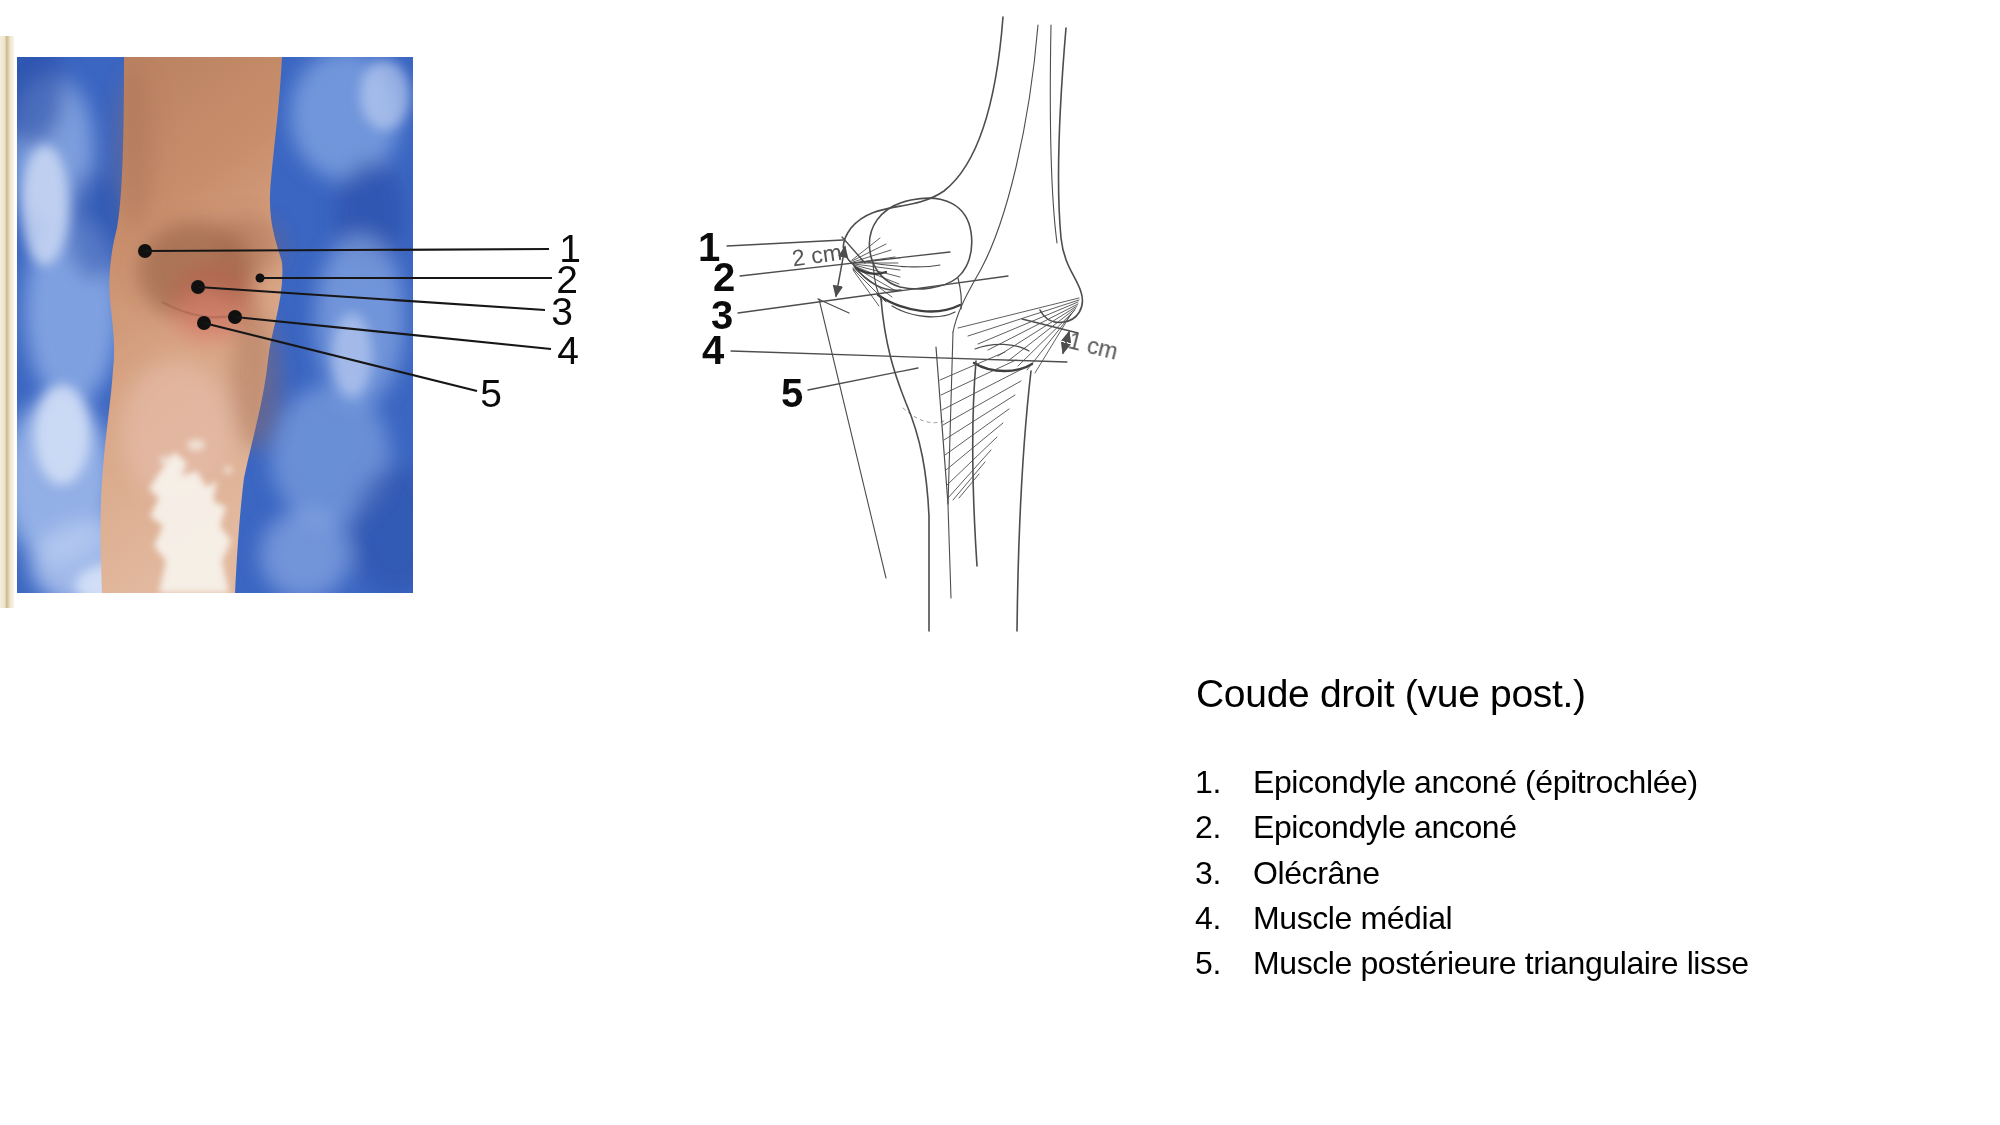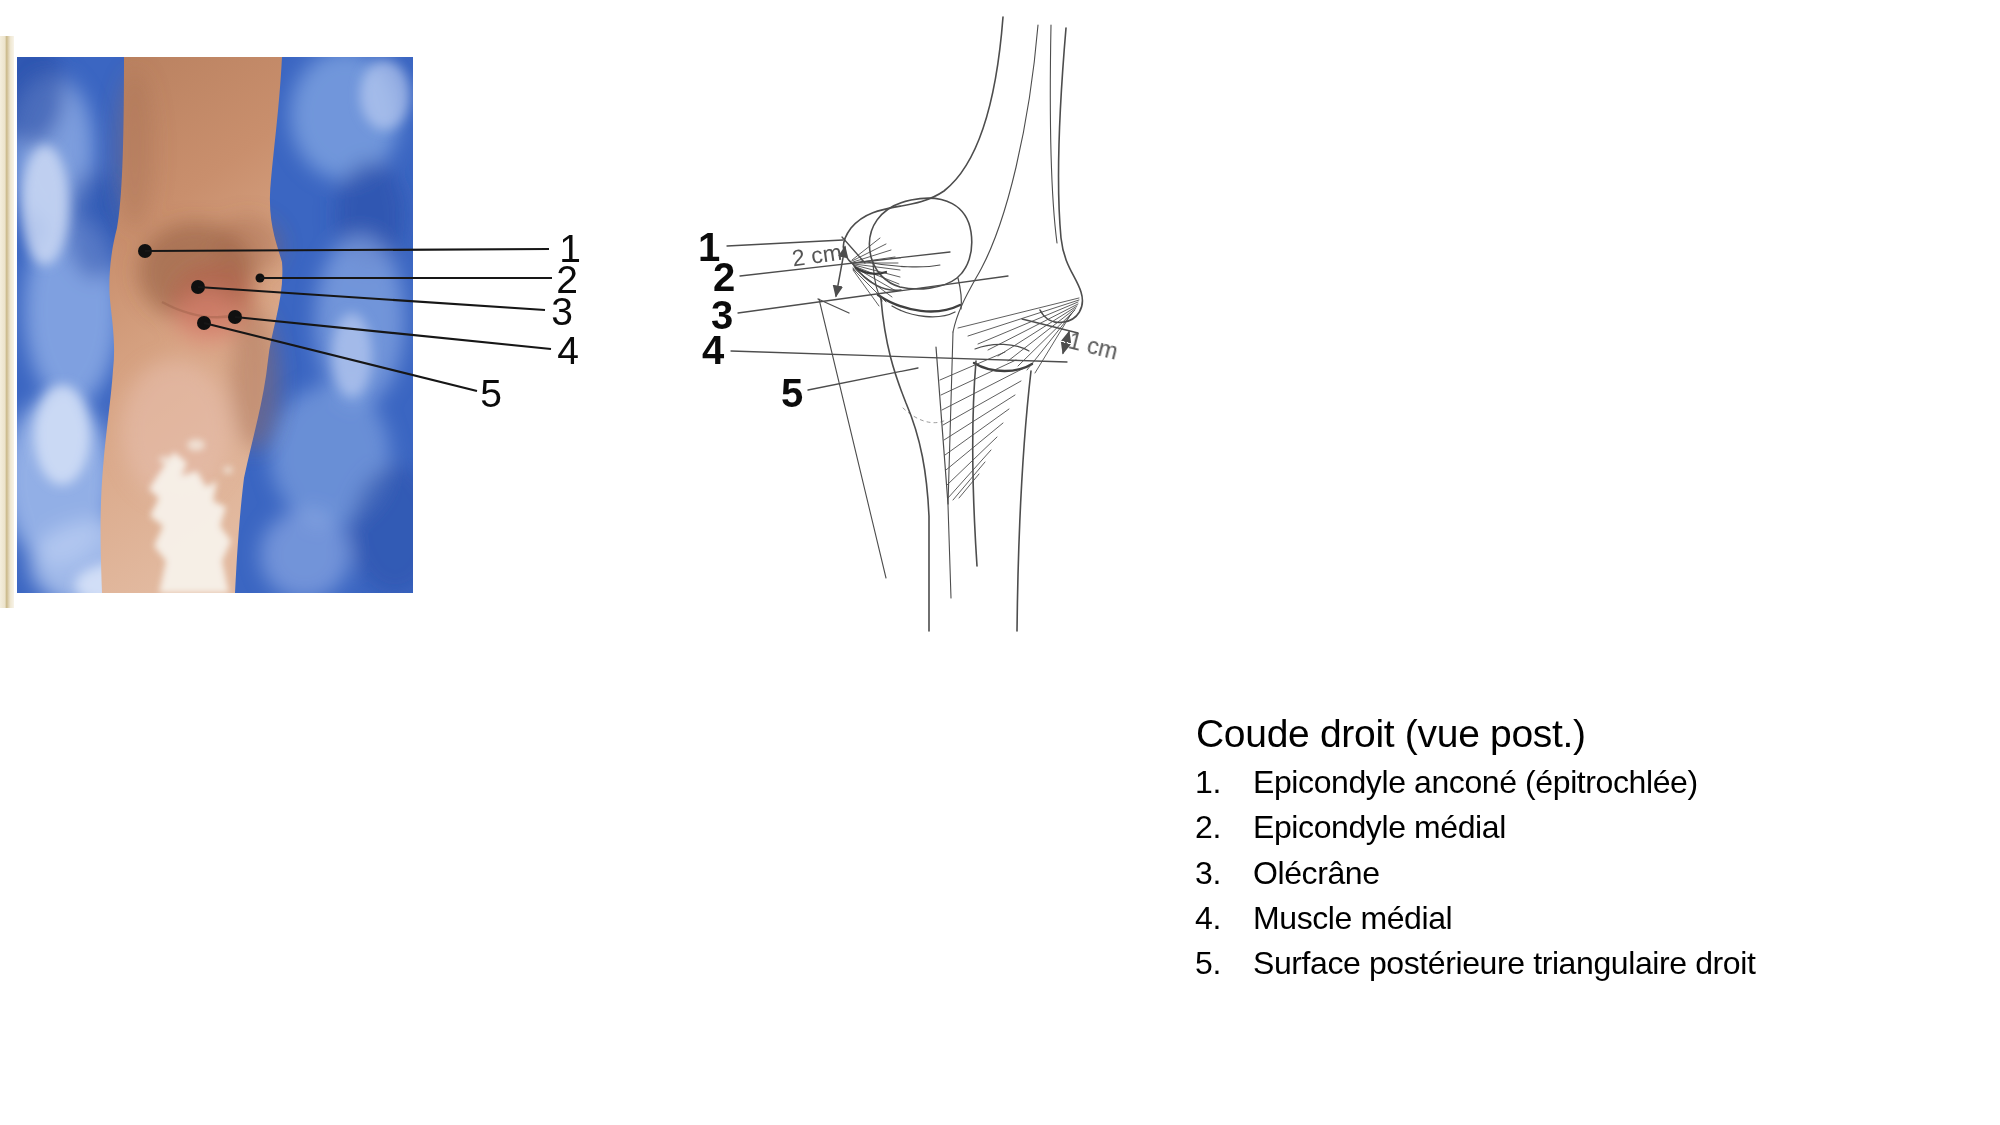--- a/index.html
+++ b/index.html
@@ -7,21 +7,21 @@
     position:relative;width:2000px;height:1125px;background:#ffffff;overflow:hidden;
     font-family:"Liberation Sans",sans-serif;color:#000;
   }
   .page-edge{
     position:absolute;left:0;top:36px;width:14px;height:572px;
     background:linear-gradient(90deg,#f4eedd 0%,#ece3cb 35%,#c9b888 48%,#d8c9a4 56%,#efe7d2 75%,#f8f4e9 100%);
   }
   .fig-svg{position:absolute;left:0;top:0;}
   .title{
     position:absolute;left:1196px;top:674px;font-size:39px;line-height:1;
-    letter-spacing:-0.3px;color:#000;white-space:nowrap;margin-top:40px;
+    letter-spacing:-0.3px;color:#000;white-space:nowrap;
   }
   .legend{position:absolute;left:1195px;top:760px;}
   .legend-item{display:flex;font-size:32px;line-height:45.3px;letter-spacing:-0.4px;white-space:nowrap;}
   .legend-num{width:58px;flex:0 0 58px;}
   svg text{font-family:"Liberation Sans",sans-serif;}
   .fig-num{font-size:39px;fill:#0b0b0b;}
   .fig-num-bold{font-size:40px;font-weight:700;fill:#0b0b0b;}
   .meas{font-size:23px;fill:#555;}
 </style>
 </head>
@@ -245,29 +245,29 @@
 
   <div class="title">Coude droit (vue post.)</div>
 
   <div class="legend">
     <div class="legend-item">
       <span class="legend-num">1.</span>
       <span>Epicondyle anconé (épitrochlée)</span>
     </div>
     <div class="legend-item">
       <span class="legend-num">2.</span>
-      <span>Epicondyle médial</span>
+      <span>Epicondyle anconé</span>
     </div>
     <div class="legend-item">
       <span class="legend-num">3.</span>
       <span>Olécrâne</span>
     </div>
     <div class="legend-item">
       <span class="legend-num">4.</span>
       <span>Muscle médial</span>
     </div>
     <div class="legend-item">
       <span class="legend-num">5.</span>
-      <span>Surface postérieure triangulaire droit</span>
+      <span>Muscle postérieure triangulaire lisse</span>
     </div>
   </div>
 
 </div>
 
 </body></html>

